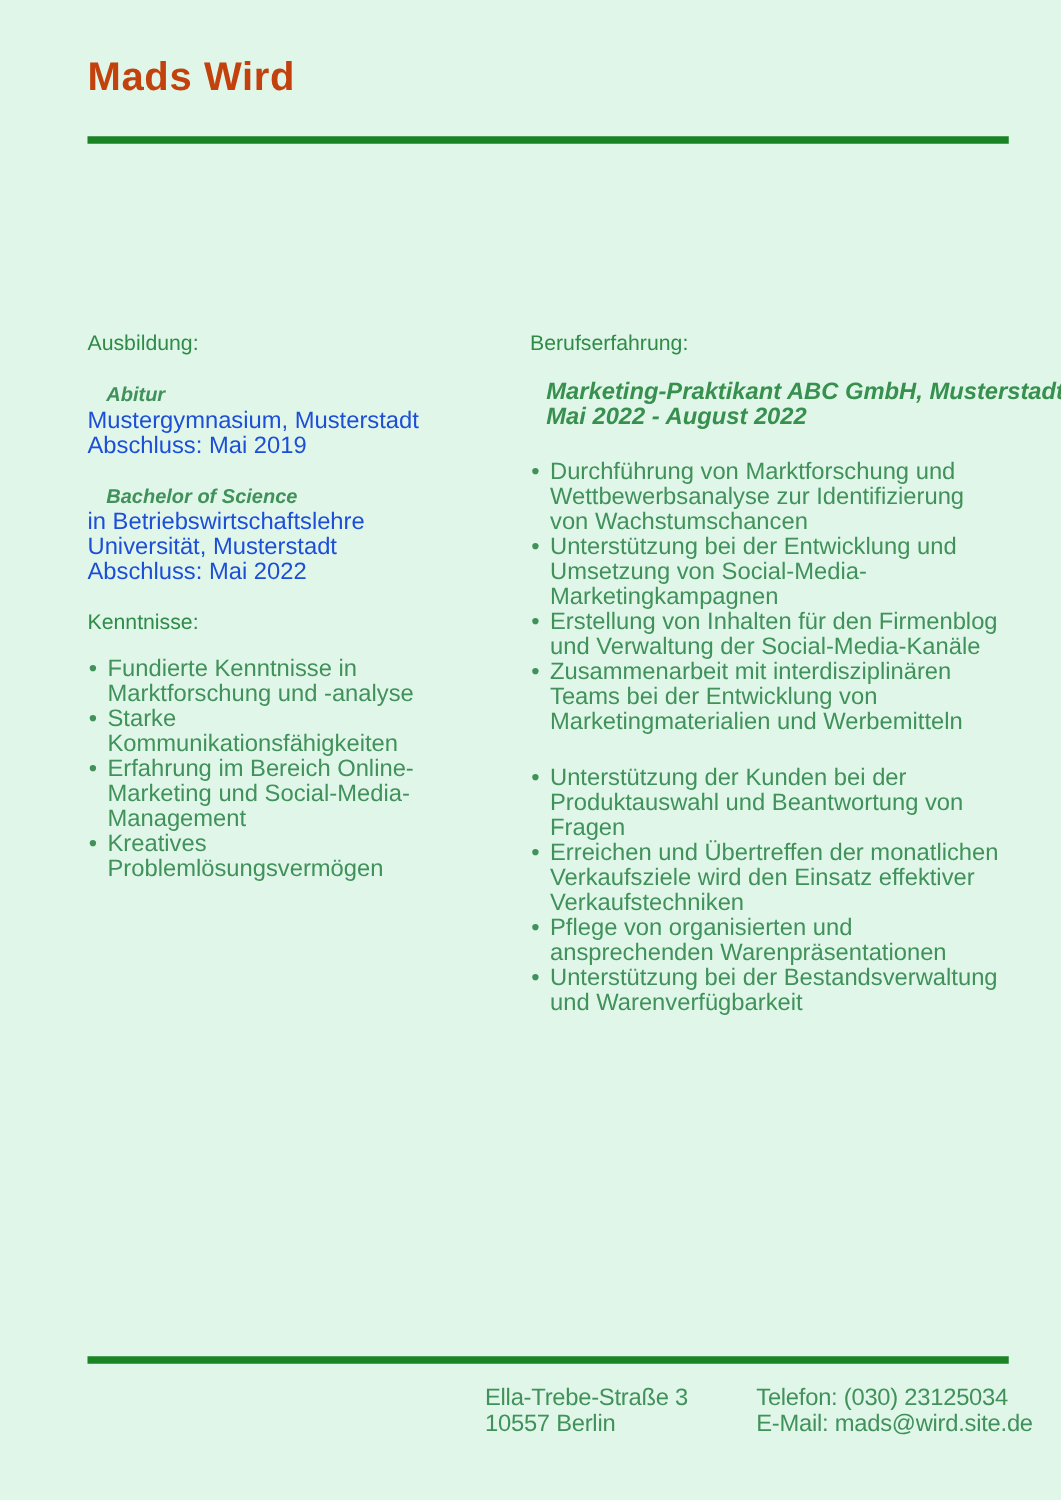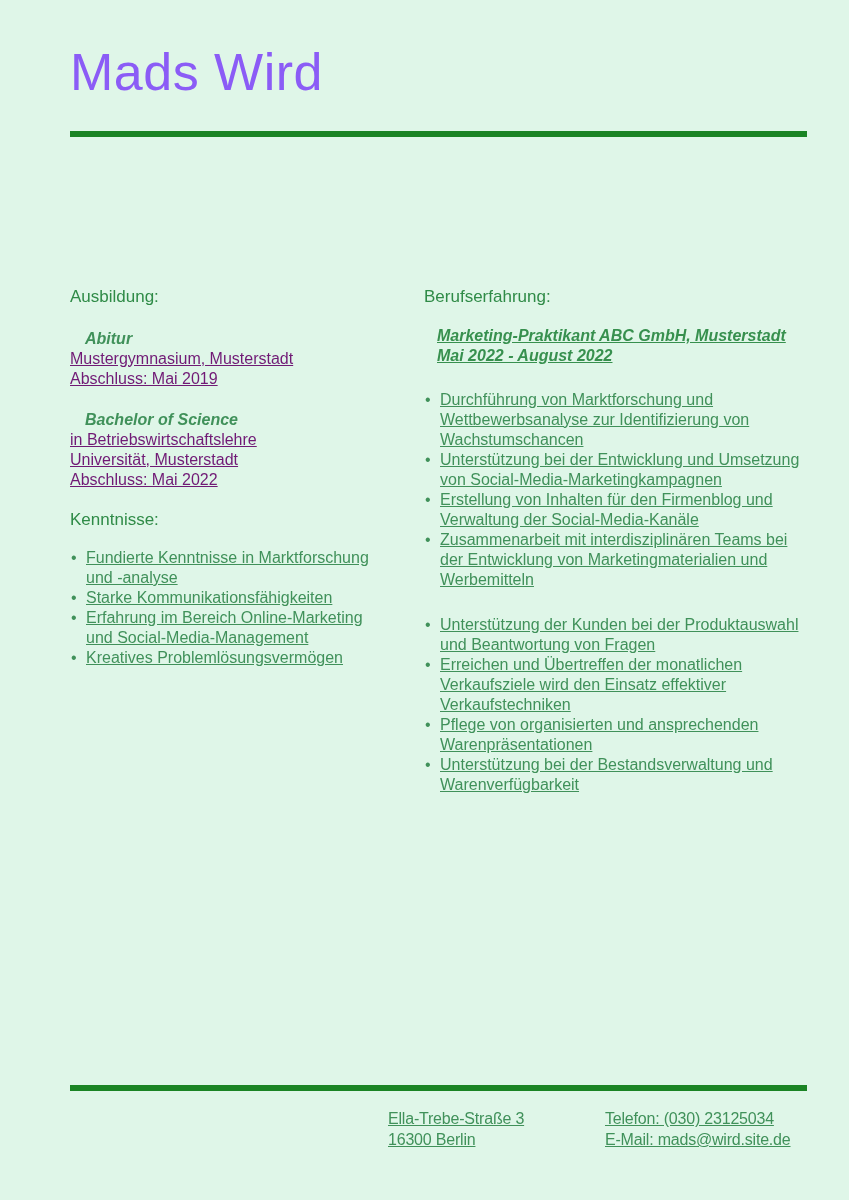--- a/index.html
+++ b/index.html
@@ -11,25 +11,25 @@
     height: 1200px;
     background: #dff6e8;
     font-family: "Liberation Sans", sans-serif;
     color: #40915a;
     overflow: hidden;
   }
 
   
   .page-title {
     margin: 44px 42px 0 70px;
-    font-size: 52px;
+    font-size: 32px;
     line-height: 1.1;
-    font-weight: 400;
+    font-weight: 700;
     letter-spacing: 0.5px;
-    color: #8b5cf6;
+    color: #c2410c;
   }
   .rule {
     height: 6px;
     background: #1a8424;
     margin-left: 70px;
     margin-right: 42px;
   }
   .header-rule { margin-top: 30px; }
 
   
@@ -43,35 +43,34 @@
   h2.section-heading {
     font-size: 17px;
     font-weight: 400;
     color: #2f8b47;
     margin: 0 0 18px 0;
     line-height: 1.2;
   }
   .skills-heading { margin-top: 54px; }
 
   .body-text, li, .edu-line, .job-heading, .footer-line {
-    font-size: 16px;
+    font-size: 19px;
     line-height: 20px;
-    text-decoration: underline;
   }
 
   
   .edu-entry { margin-bottom: 20px; margin-top: 21px; }
   .edu-degree {
     padding-left: 15px;
     font-weight: bold;
     font-style: italic;
     font-size: 16px;
     line-height: 20px;
   }
-  .edu-line { color: #701a75; }
+  .edu-line { color: #1d4ed8; }
 
   
   ul.bullets {
     list-style: none;
     margin: 0;
     padding: 0;
   }
   ul.bullets li {
     position: relative;
     padding-left: 16px;
@@ -186,21 +185,21 @@
 
     </div>
 
   </main>
 
   <div class="rule footer-rule"></div>
 
   <footer class="footer-cols">
     <div class="footer-address">
       <div class="footer-line">Ella-Trebe-Straße 3</div>
-      <div class="footer-line">16300 Berlin</div>
+      <div class="footer-line">10557 Berlin</div>
     </div>
     <div class="footer-contact">
       <div class="footer-line">Telefon: (030) 23125034</div>
       <div class="footer-line">E-Mail: mads@wird.site.de</div>
     </div>
   </footer>
 
 </div>
 
 </body></html>

